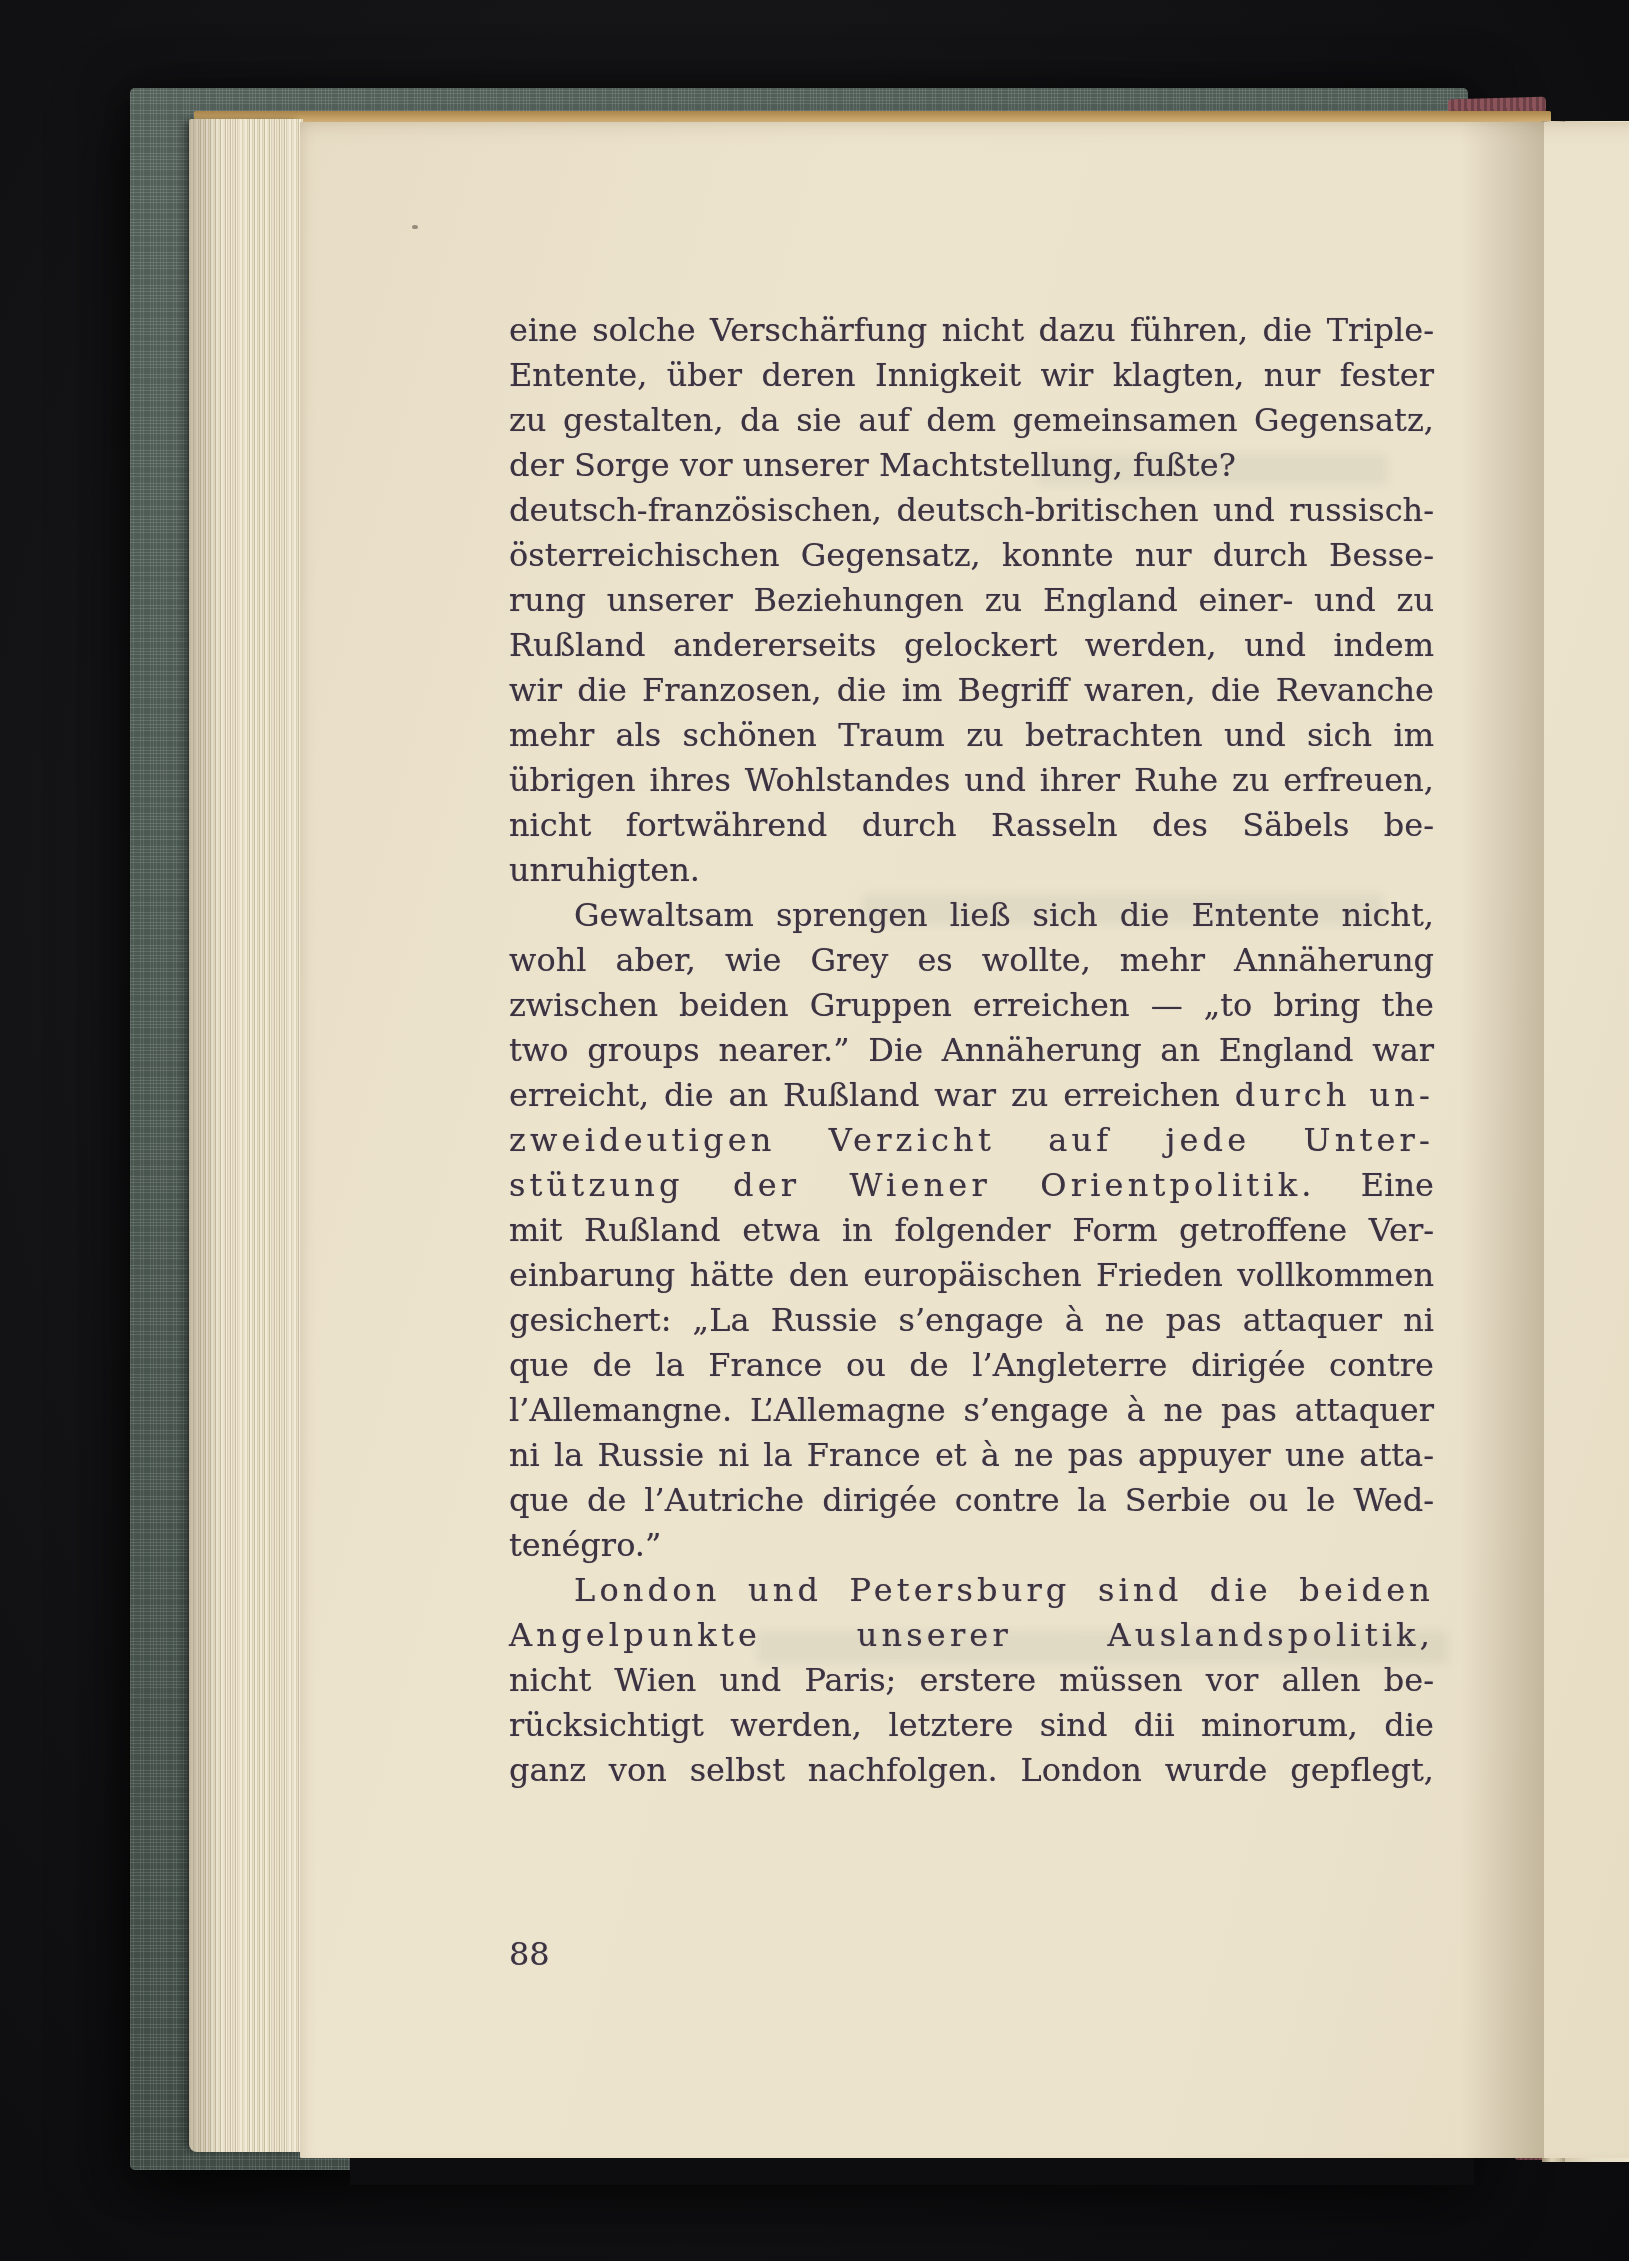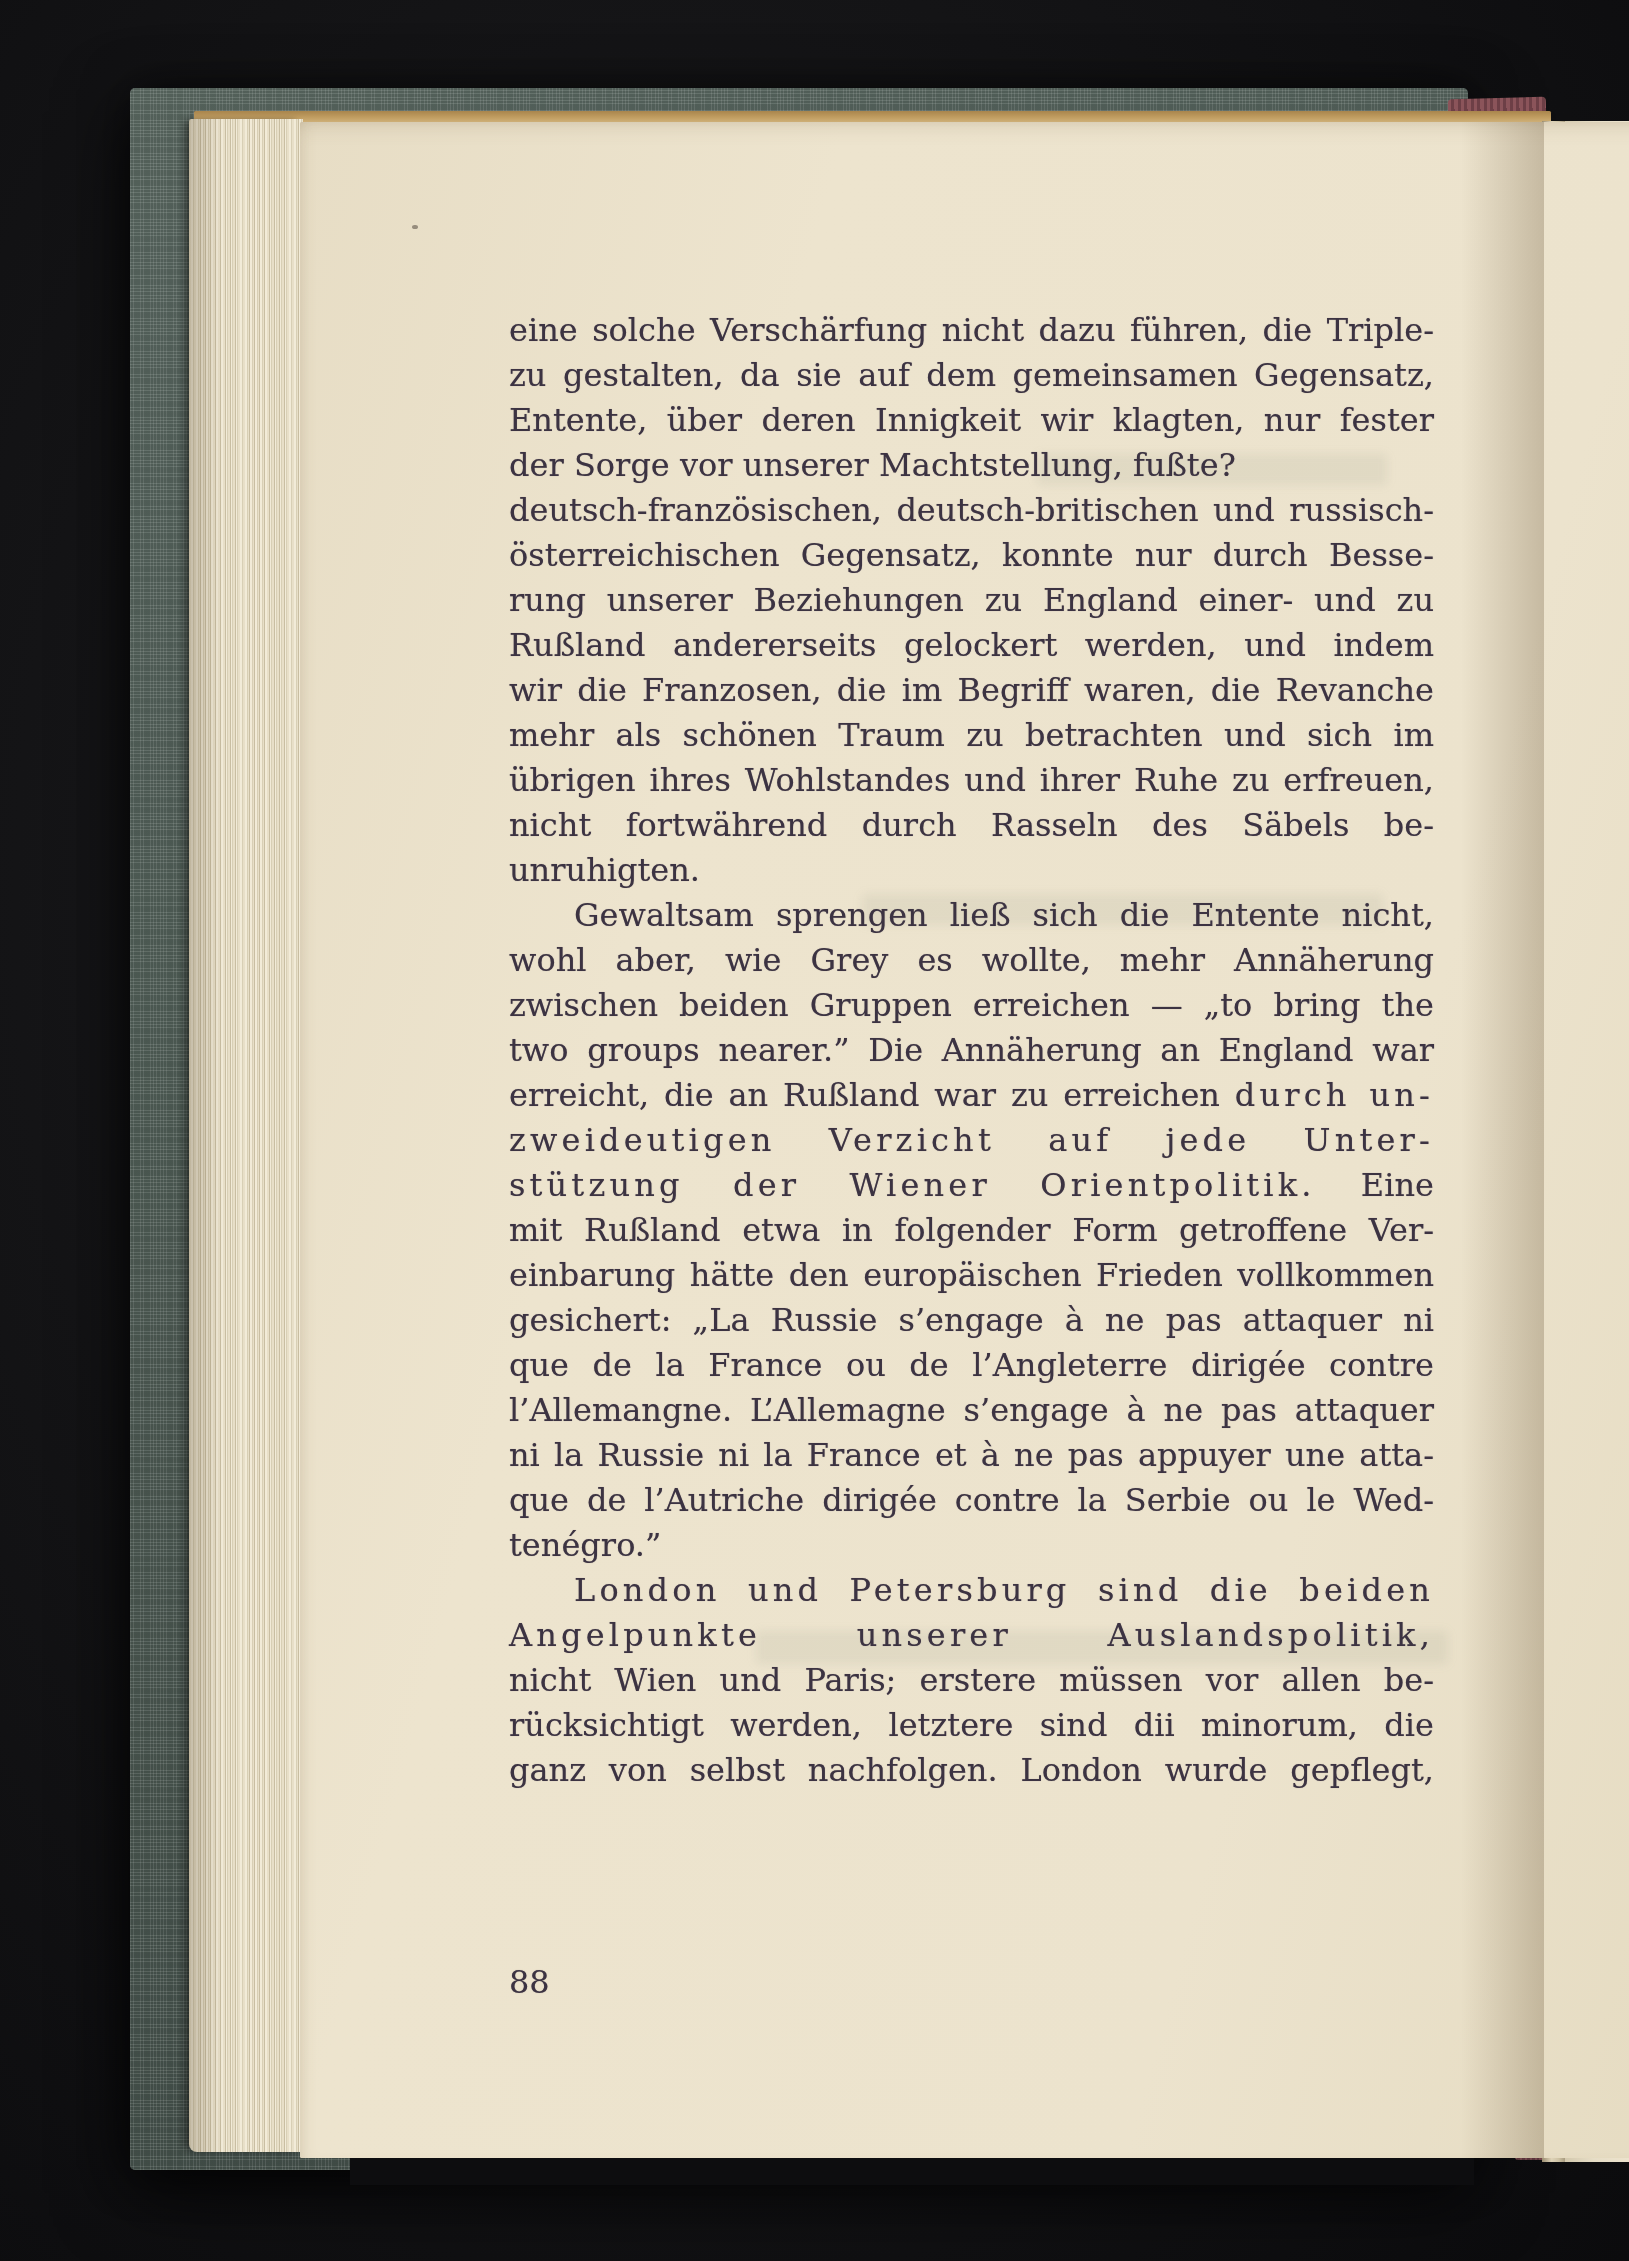--- a/index.html
+++ b/index.html
@@ -91,21 +91,20 @@
     height:45px;line-height:45px;white-space:normal;
     text-align:justify;text-align-last:justify;-moz-text-align-last:justify;
   }
   .line.end{text-align:right;text-align-last:left;-moz-text-align-last:left;}
   .line.ind{padding-left:65px;}
   .sperr{letter-spacing:.13em;}
   .page-num{
     position:absolute;left:209px;top:1810px;z-index:7;
     color:var(--ink);font-size:32px;line-height:45px;
     text-shadow:0 0 0.8px rgba(60,51,66,.45);
-    margin-top:28px;
   }
 </style>
 </head>
 <body>
 
 <div class="scene">
   <div class="cover"></div>
   <div class="cover-bottom-shadow"></div>
   <div class="headband"></div>
   <div class="tailband"></div>
@@ -115,22 +114,22 @@
   <div class="facing-page"></div>
 
   <div class="page">
     <div class="speck"></div>
     <div class="ghost g1"></div>
     <div class="ghost g2"></div>
     <div class="ghost g3"></div>
 
     <div class="text-block">
         <div class="line"><span class="seg">eine solche Verschärfung nicht dazu führen, die Triple-</span></div>
+        <div class="line"><span class="seg">Entente, über deren Innigkeit wir klagten, nur fester</span></div>
         <div class="line"><span class="seg">zu gestalten, da sie auf dem gemeinsamen Gegensatz,</span></div>
-        <div class="line"><span class="seg">Entente, über deren Innigkeit wir klagten, nur fester</span></div>
         <div class="line end"><span class="seg">der Sorge vor unserer Machtstellung, fußte?</span></div>
         <div class="line"><span class="seg">deutsch-französischen, deutsch-britischen und russisch-</span></div>
         <div class="line"><span class="seg">österreichischen Gegensatz, konnte nur durch Besse-</span></div>
         <div class="line"><span class="seg">rung unserer Beziehungen zu England einer- und zu</span></div>
         <div class="line"><span class="seg">Rußland andererseits gelockert werden, und indem</span></div>
         <div class="line"><span class="seg">wir die Franzosen, die im Begriff waren, die Revanche</span></div>
         <div class="line"><span class="seg">mehr als schönen Traum zu betrachten und sich im</span></div>
         <div class="line"><span class="seg">übrigen ihres Wohlstandes und ihrer Ruhe zu erfreuen,</span></div>
         <div class="line"><span class="seg">nicht fortwährend durch Rasseln des Säbels be-</span></div>
         <div class="line end"><span class="seg">unruhigten.</span></div>

